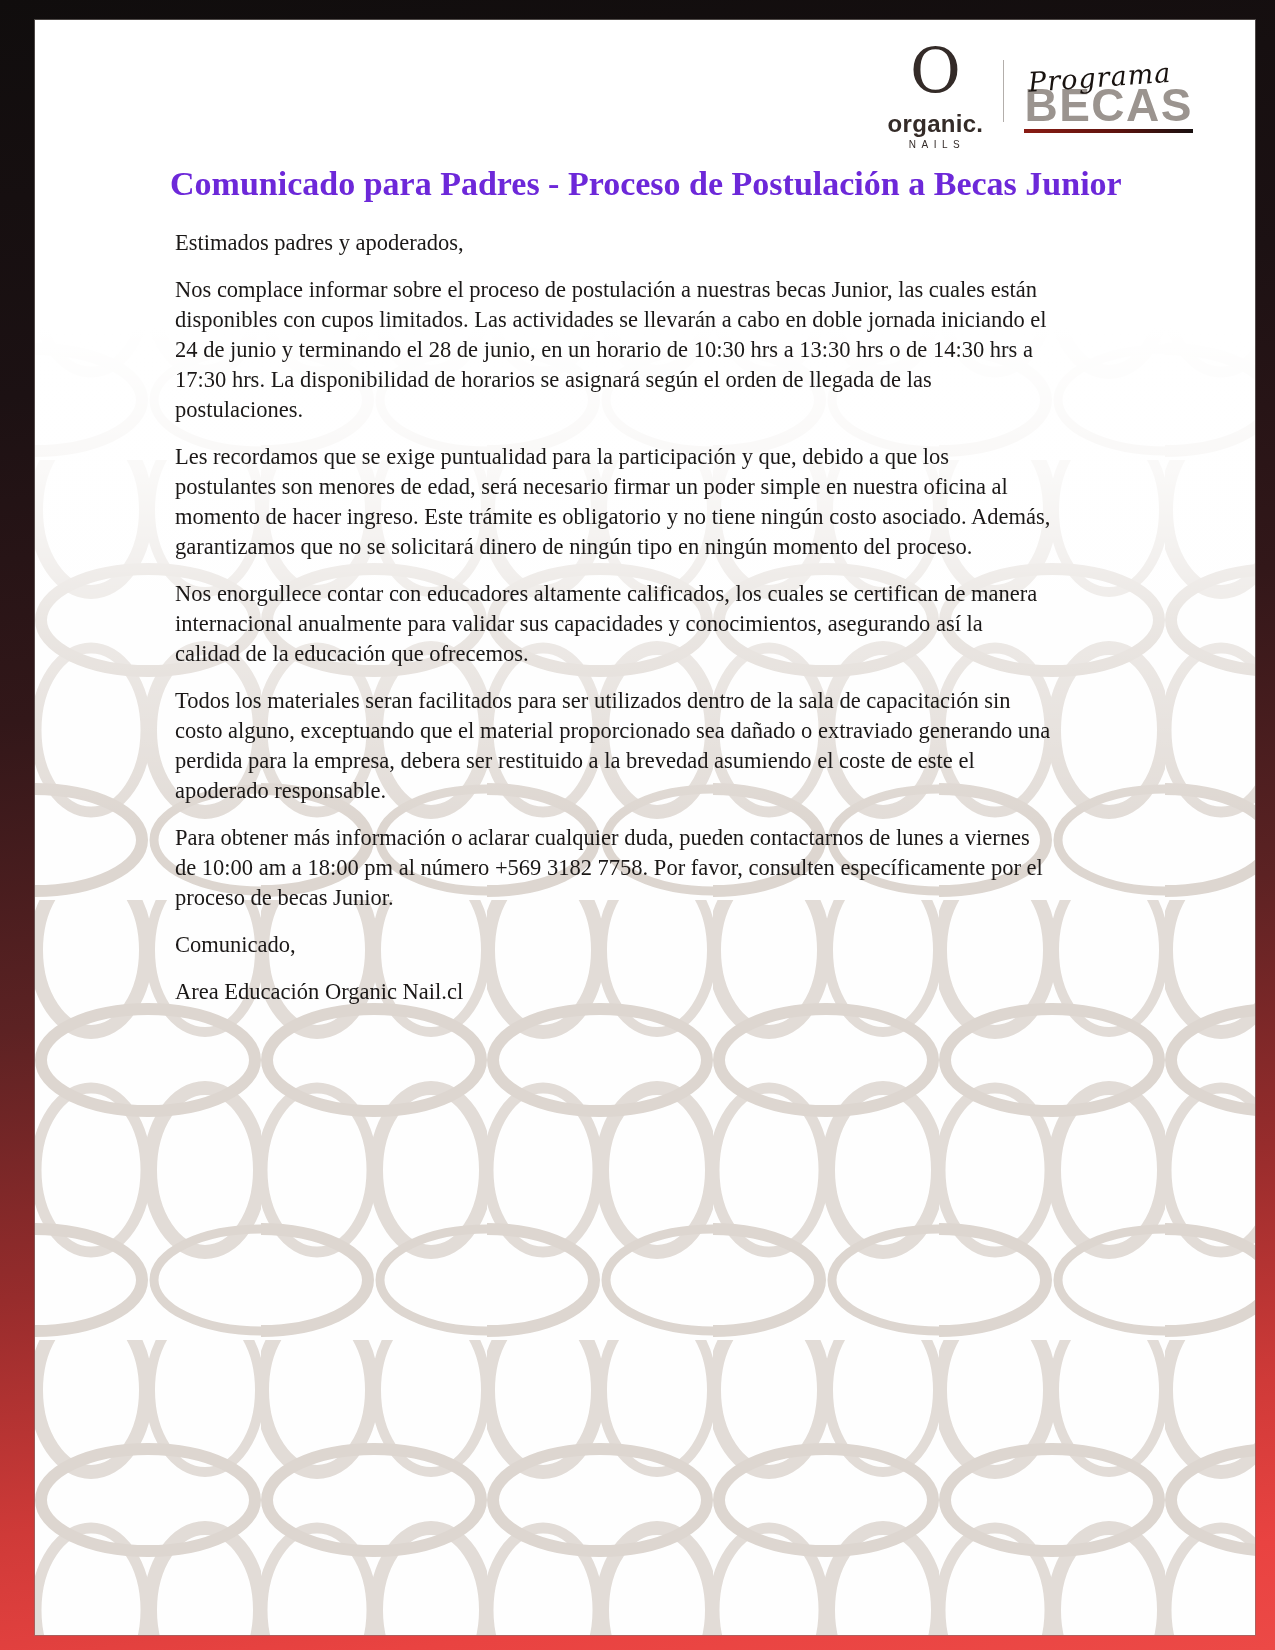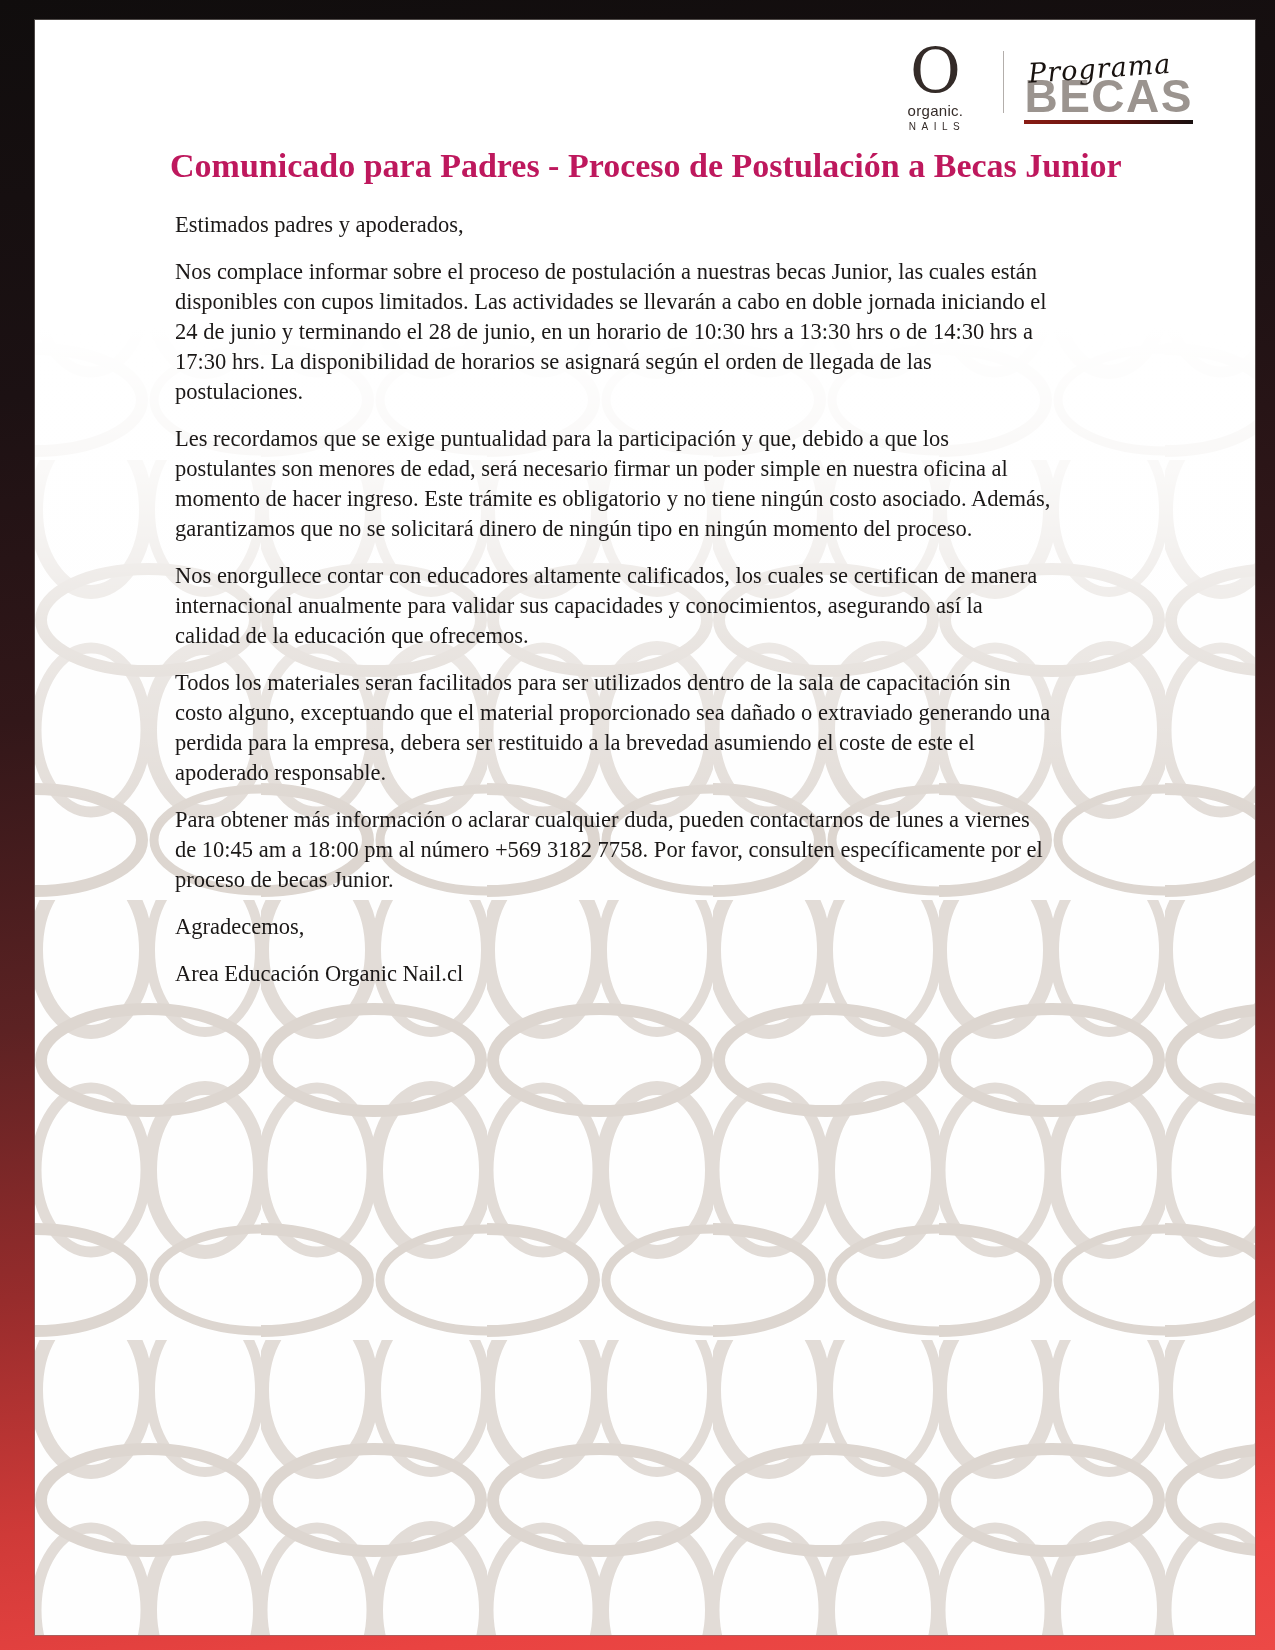--- a/index.html
+++ b/index.html
@@ -52,22 +52,22 @@
   .organic-col{
     display:flex;flex-direction:column;align-items:center;
     color:#342b28;min-width:96px;
   }
   .organic-o{
     font-family:"DejaVu Serif", serif;
     font-size:62px;line-height:.88;font-weight:500;
   }
   .organic-name{
     font-family:"Liberation Sans", sans-serif;
-    font-size:15px;font-weight:400;letter-spacing:.3px;line-height:1;
-    margin-top:4px;
+    font-size:24px;font-weight:700;letter-spacing:.3px;line-height:1;
+    margin-top:13px;
   }
   .organic-sub{
     font-family:"Liberation Sans", sans-serif;
     font-size:10px;letter-spacing:5.5px;line-height:1;
     margin-top:4px;text-indent:3px;
   }
   .logo-divider{
     width:1px;height:62px;background:#b3aeab;
     margin:0 20px 12px 20px;align-self:center;
   }
@@ -88,21 +88,21 @@
   }
   .becas-underline{
     height:4px;margin-top:1px;
     background:linear-gradient(90deg,var(--underline-red,#8a1c14) 0%,#5e130e 55%,#191010 100%);
   }
 
   
   .doc-title{
     margin:14px 80px 0 135px;
     font-size:34px;font-weight:bold;line-height:40px;
-    color:#be185d;
+    color:#6d28d9;
   }
   .doc-body{
     margin:24px 0 0 135px;
     width:882px;
     font-size:22.5px;line-height:30px;
     color:#1b1817;
   }
   .doc-body p{margin:0 0 17px 5px;}
 </style>
 </head>
@@ -148,20 +148,20 @@
       </div>
 
       <h1 class="doc-title">Comunicado para Padres - Proceso de Postulación a Becas Junior</h1>
 
       <div class="doc-body">
         <p>Estimados padres y apoderados,</p>
         <p>Nos complace informar sobre el proceso de postulación a nuestras becas Junior, las cuales están disponibles con cupos limitados. Las actividades se llevarán a cabo en doble jornada iniciando el 24 de junio y terminando el 28 de junio,  en un horario de 10:30 hrs a 13:30 hrs o de 14:30 hrs a 17:30 hrs. La disponibilidad de horarios se asignará según el orden de llegada de las postulaciones.</p>
         <p>Les recordamos que se exige puntualidad para la participación y que, debido a que los postulantes son menores de edad, será necesario firmar un poder simple en nuestra oficina al momento de hacer ingreso. Este trámite es obligatorio y no tiene ningún costo asociado. Además, garantizamos que no se solicitará dinero de ningún tipo en ningún momento del proceso.</p>
         <p>Nos enorgullece contar con educadores altamente calificados, los cuales se certifican de manera internacional anualmente para validar sus capacidades y conocimientos, asegurando así la calidad de la educación que ofrecemos.</p>
         <p>Todos los materiales seran facilitados para ser utilizados dentro de la sala de capacitación sin costo alguno, exceptuando que el material proporcionado sea dañado o extraviado generando una perdida para la empresa, debera ser restituido a la brevedad asumiendo el coste de este el apoderado responsable.</p>
-        <p>Para obtener más información o aclarar cualquier duda, pueden contactarnos de lunes a viernes de 10:45 am a 18:00 pm al número +569 3182 7758. Por favor, consulten específicamente por el proceso de becas Junior.</p>
-        <p>Agradecemos,</p>
+        <p>Para obtener más información o aclarar cualquier duda, pueden contactarnos de lunes a viernes de 10:00 am a 18:00 pm al número +569 3182 7758. Por favor, consulten específicamente por el proceso de becas Junior.</p>
+        <p>Comunicado,</p>
         <p>Area Educación Organic Nail.cl</p>
       </div>
 
     </div>
   </div>
 </div>
 
 </body></html>

